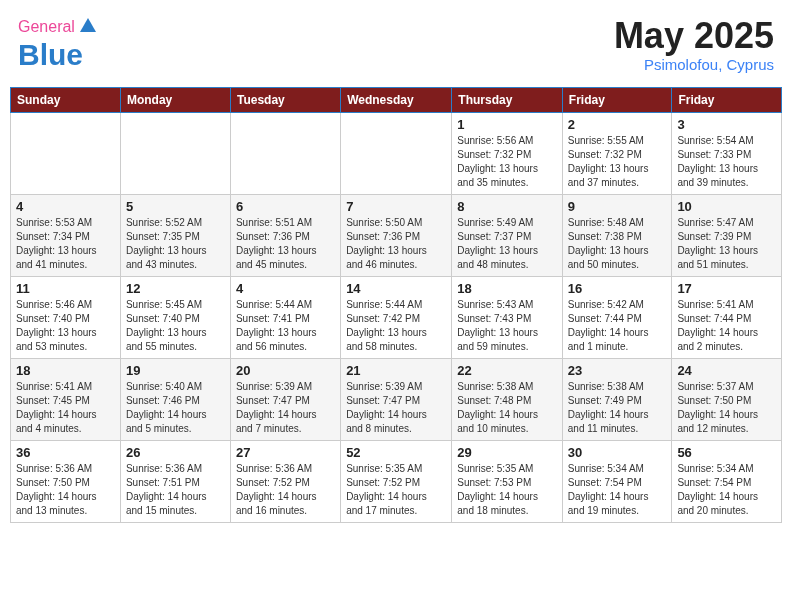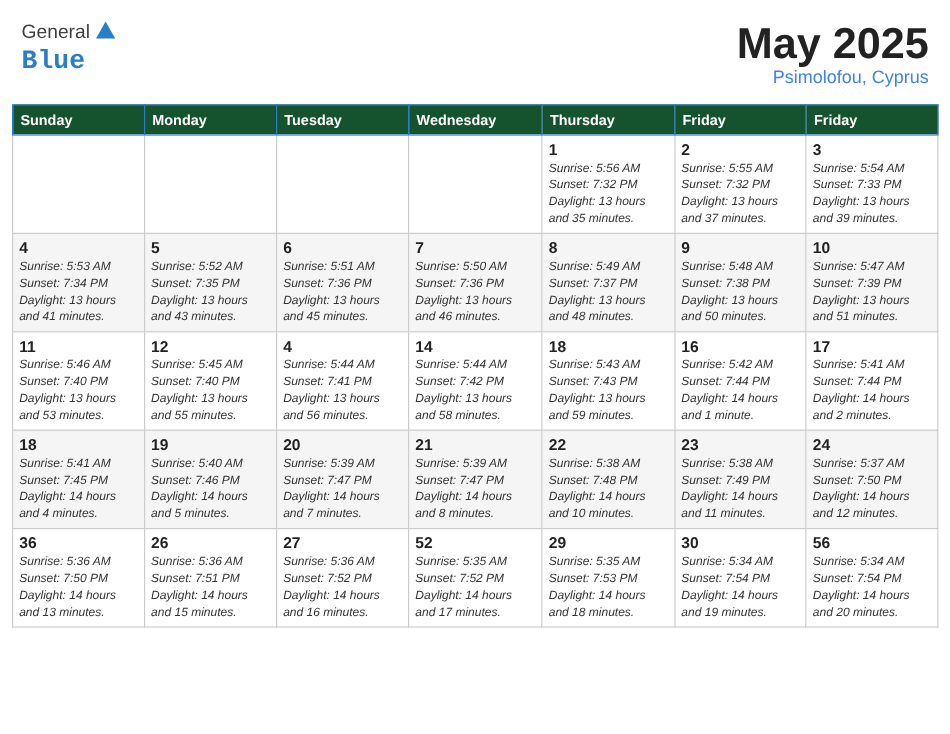--- a/index.html
+++ b/index.html
@@ -15,21 +15,21 @@
       justify-content: space-between;
       align-items: flex-start;
       margin-bottom: 8px;
       padding: 6px 8px;
     }
     .logo {
       display: flex;
       flex-direction: column;
       align-items: flex-start;
     }
-    .logo-general { color: #404040; }
+    .logo-general { color: #ec4899; }
     .logo-blue { color: #1a6bb5; }
     .logo-line {
       display: flex;
       align-items: center;
     }
     .title-block {
       text-align: right;
     }
     .month-title {
       font-size: 36px;
@@ -40,21 +40,21 @@
     .subtitle {
       font-size: 15px;
       color: #3b82f6;
     }
     table {
       width: 100%;
       border-collapse: collapse;
       font-size: 11px;
     }
     thead tr th {
-      background-color: #14532d;
+      background-color: #7f1d1d;
       color: #fff;
       text-align: left;
       padding: 5px 6px;
       font-size: 12px;
       font-weight: bold;
       border: 1px solid #2a7dc9;
     }
     tbody tr td {
       border: 1px solid #ccc;
       vertical-align: top;
@@ -71,41 +71,40 @@
       font-weight: bold;
       font-size: 13px;
       color: #222;
       display: block;
       margin-bottom: 2px;
     }
     .day-info {
       color: #333;
       font-size: 10px;
       line-height: 1.4;
-      font-style: italic;
     }
     .empty-cell {
       background: #fff !important;
     }
   </style>
 </head>
 <body>
 
 <div class="header">
   <div class="logo">
     <div class="logo-line">
       <span class="logo-general">General</span>
       <span style="display:inline-block; margin-left:3px;">
         <svg width="18" height="18" viewBox="0 0 18 18">
           <polygon points="2,16 10,2 18,16" fill="#2a7dc9"></polygon>
         </svg>
       </span>
     </div>
     <div>
-      <span class="logo-blue" style="font-size:22px; font-weight:bold; color:#2a7dc9;font-family:Liberation Mono, monospace;">Blue</span>
+      <span class="logo-blue" style="font-size:30px; font-weight:bold; color:#2a7dc9;">Blue</span>
     </div>
   </div>
   <div class="title-block">
     <div class="month-title">May 2025</div>
     <div class="subtitle">Psimolofou, Cyprus</div>
   </div>
 </div>
 
 <table>
   <thead>

